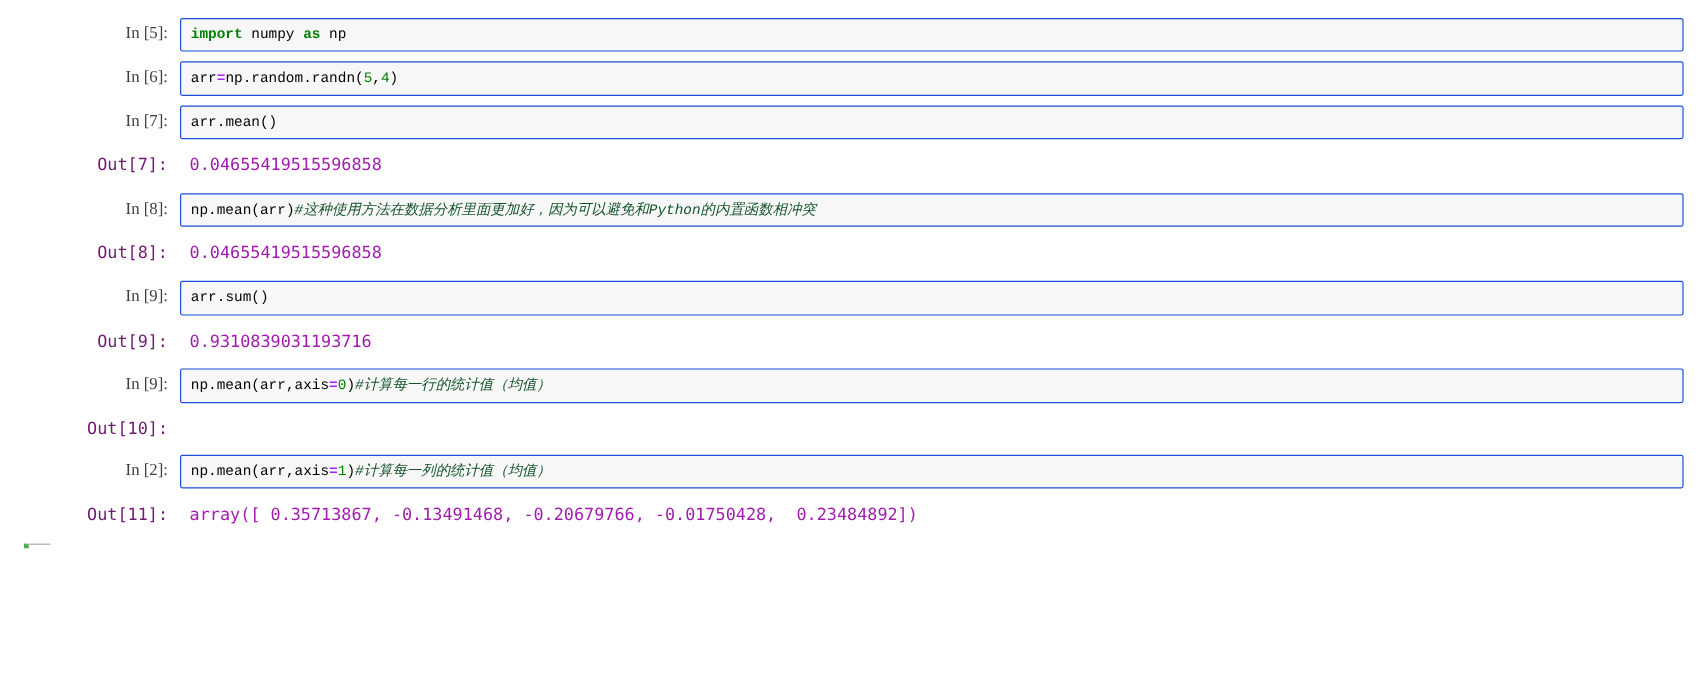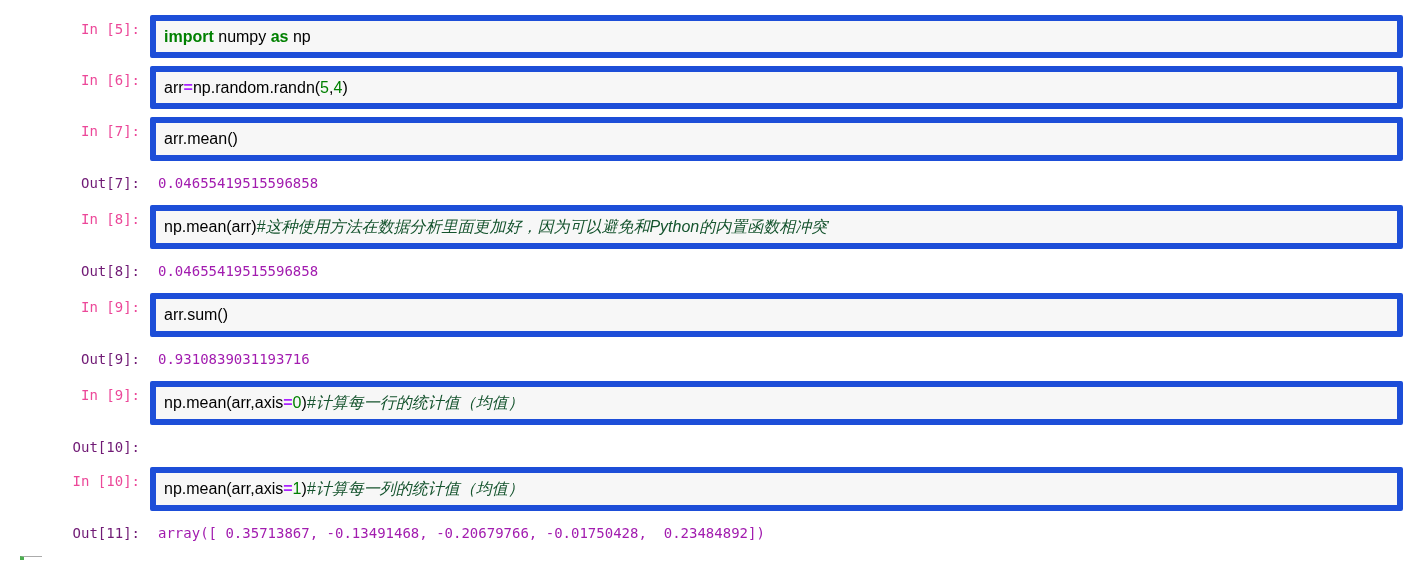--- a/index.html
+++ b/index.html
@@ -19,33 +19,34 @@
   .prompt {
     width: 120px;
     min-width: 120px;
     text-align: right;
     font-family: monospace;
     padding: 6px 10px 4px 0;
     font-size: 14px;
     line-height: 1.2;
   }
   .prompt-in {
-    color: #ec4899;
+    color: #404040;
+    font-family: Liberation Serif, serif;
   }
   .prompt-out {
     color: #701a75;
   }
   .input-area {
     flex: 1;
-    border: 6px solid #1d4ed8;
+    border: 1px solid #1d4ed8;
     border-radius: 2px;
     background: #f7f7f7;
     padding: 6px 8px;
-    font-family: Liberation Sans, sans-serif;
-    font-size: 16px;
+    font-family: Liberation Mono, monospace;
+    font-size: 12px;
     line-height: 1.2;
     white-space: pre;
     overflow-x: auto;
   }
   .output-area {
     flex: 1;
     padding: 6px 8px;
     font-family: monospace;
     font-size: 14px;
     line-height: 1.2;
@@ -109,21 +110,21 @@
 
 <div class="cell">
   <div class="prompt prompt-in">In [9]:</div>
   <div class="input-area"><span class="tok-name">np</span><span class="tok-name">.</span><span class="tok-name">mean</span><span class="tok-paren">(</span><span class="tok-name">arr</span><span class="tok-name">,</span><span class="tok-name">axis</span><span class="tok-op">=</span><span class="tok-num">0</span><span class="tok-paren">)</span><span class="tok-comment">#计算每一行的统计值（均值）</span></div>
 </div>
 <div class="cell">
   <div class="prompt prompt-out">Out[10]:</div>
 </div>
 
 <div class="cell">
-  <div class="prompt prompt-in">In [10]:</div>
+  <div class="prompt prompt-in">In [2]:</div>
   <div class="input-area"><span class="tok-name">np</span><span class="tok-name">.</span><span class="tok-name">mean</span><span class="tok-paren">(</span><span class="tok-name">arr</span><span class="tok-name">,</span><span class="tok-name">axis</span><span class="tok-op">=</span><span class="tok-num">1</span><span class="tok-paren">)</span><span class="tok-comment">#计算每一列的统计值（均值）</span></div>
 </div>
 <div class="cell">
   <div class="prompt prompt-out">Out[11]:</div>
   <div class="output-area">array([ 0.35713867, -0.13491468, -0.20679766, -0.01750428,  0.23484892])</div>
 </div>
 
 <div class="bottom-indicator"></div>
 
 </body></html>

